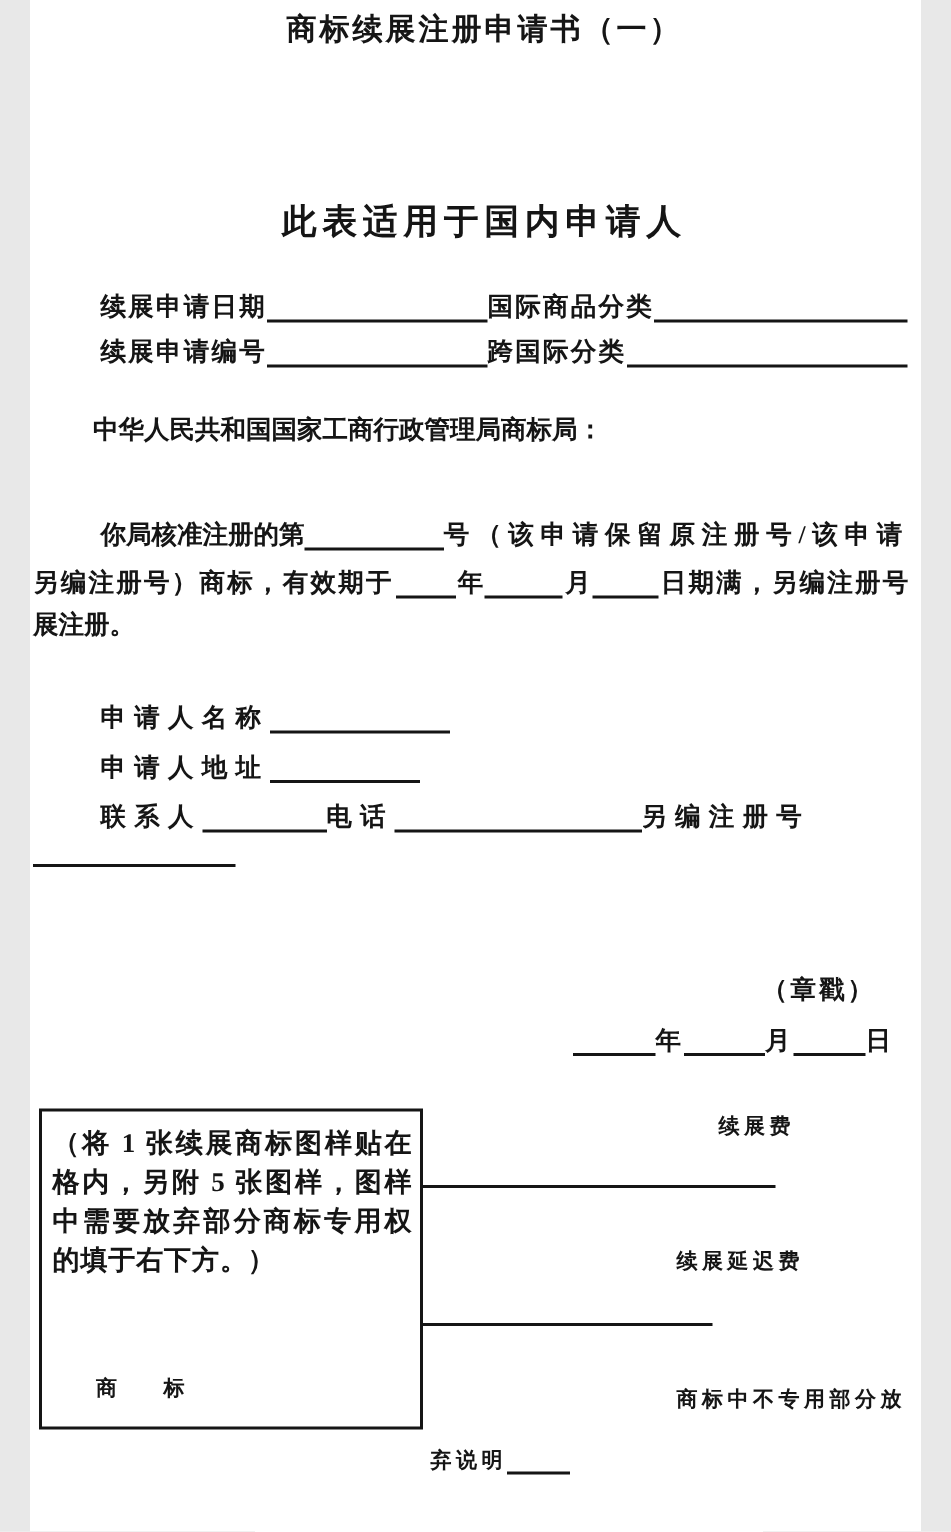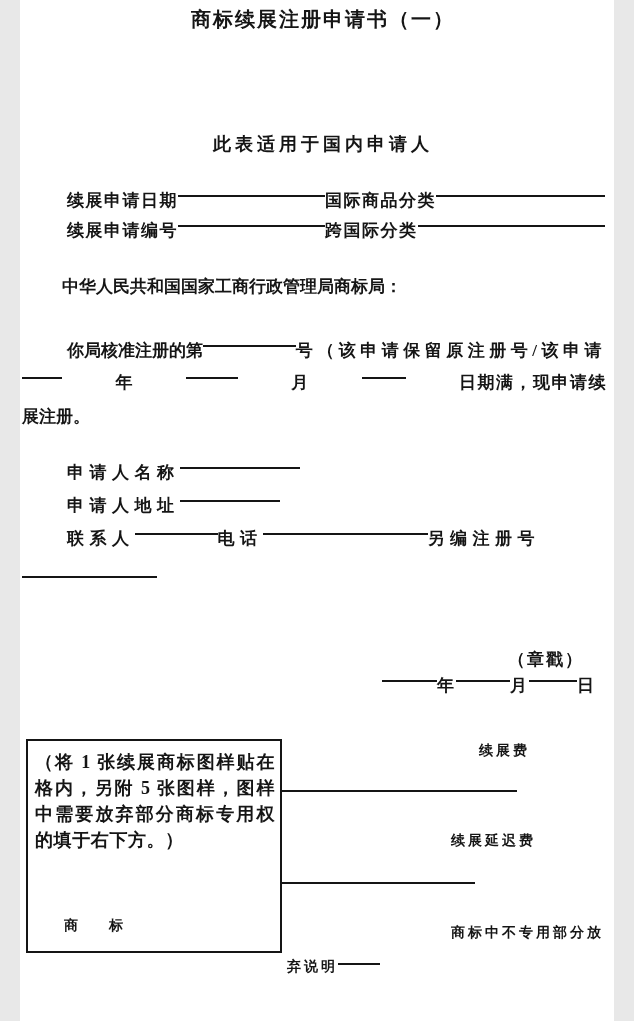--- a/index.html
+++ b/index.html
@@ -11,30 +11,30 @@
     background: #ffffff;
     margin: 0 auto;
     font-family: "Liberation Serif", "DejaVu Serif", serif;
     font-weight: 700;
     color: #151515;
     overflow: hidden;
   }
   .abs { position: absolute; }
   .center { left: 0; right: 0; text-align: center; }
   .t-title { font-size: 20px; letter-spacing: 2px; padding-left: 12px; }
-  .t-sub   { font-size: 18px; letter-spacing: 4px; padding-left: 12px; }
+  .t-sub   { font-size: 23px; letter-spacing: 4px; padding-left: 12px; }
   .t-body  { font-size: 17px; }
   .t-fee   { font-size: 14px; }
   .ls1 { letter-spacing: 1.5px; }
   .ls3 { letter-spacing: 3px; }
   .ls4 { letter-spacing: 4.5px; }
   .ls5 { letter-spacing: 5.5px; }
   .flexrow {
     display: flex;
-    align-items: flex-start;
+    align-items: flex-end;
   }
   .flexrow > span { line-height: 1.15; white-space: nowrap; }
   .sbetween { justify-content: space-between; }
   .blank {
     display: inline-block;
     height: 6px;
     border-bottom: 2px solid #151515;
   }
   .blank.grow { flex: 1 1 auto; }
   .lineonly {
@@ -90,26 +90,27 @@
 
   <div class="abs t-body" style="top:275px; left:42px;">中华人民共和国国家工商行政管理局商标局：</div>
 
   <div class="abs flexrow t-body" style="top:341px; left:47px; right:8px; height:26px;">
     <span>你局核准注册的第</span>
     <span class="blank" style="width:95px;"></span>
     <span class="ls4" style="flex:1;">号（该申请保留原注册号/该申请</span>
   </div>
 
   <div class="abs flexrow sbetween t-body" style="top:373px; left:2px; right:7px; height:26px;">
+    <span class="ls1">另编注册号）商标，有效期于</span>
     <span class="blank" style="width:40px;"></span>
     <span>年</span>
     <span class="blank" style="width:52px;"></span>
     <span>月</span>
     <span class="blank" style="width:44px;"></span>
-    <span class="ls1">日期满，现申请续</span>
+    <span class="ls1">日期满，另编注册号</span>
   </div>
 
   <div class="abs t-body" style="top:405px; left:2px;">展注册。</div>
 
   <div class="abs flexrow t-body" style="top:463px; left:47px; height:26px;">
     <span class="ls5">申请人名称</span>
     <span class="blank" style="width:120px;"></span>
   </div>
 
   <div class="abs flexrow t-body" style="top:496px; left:47px; height:26px;">

